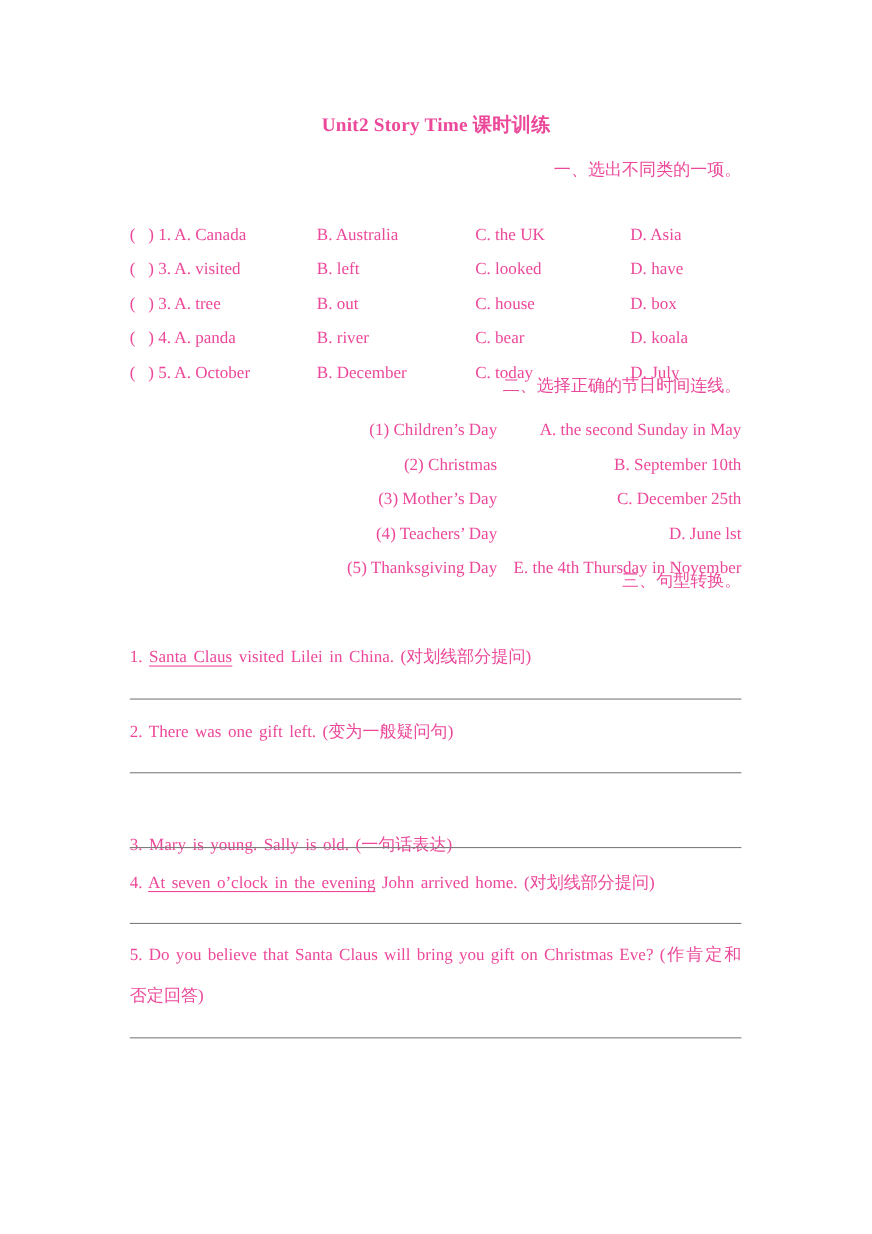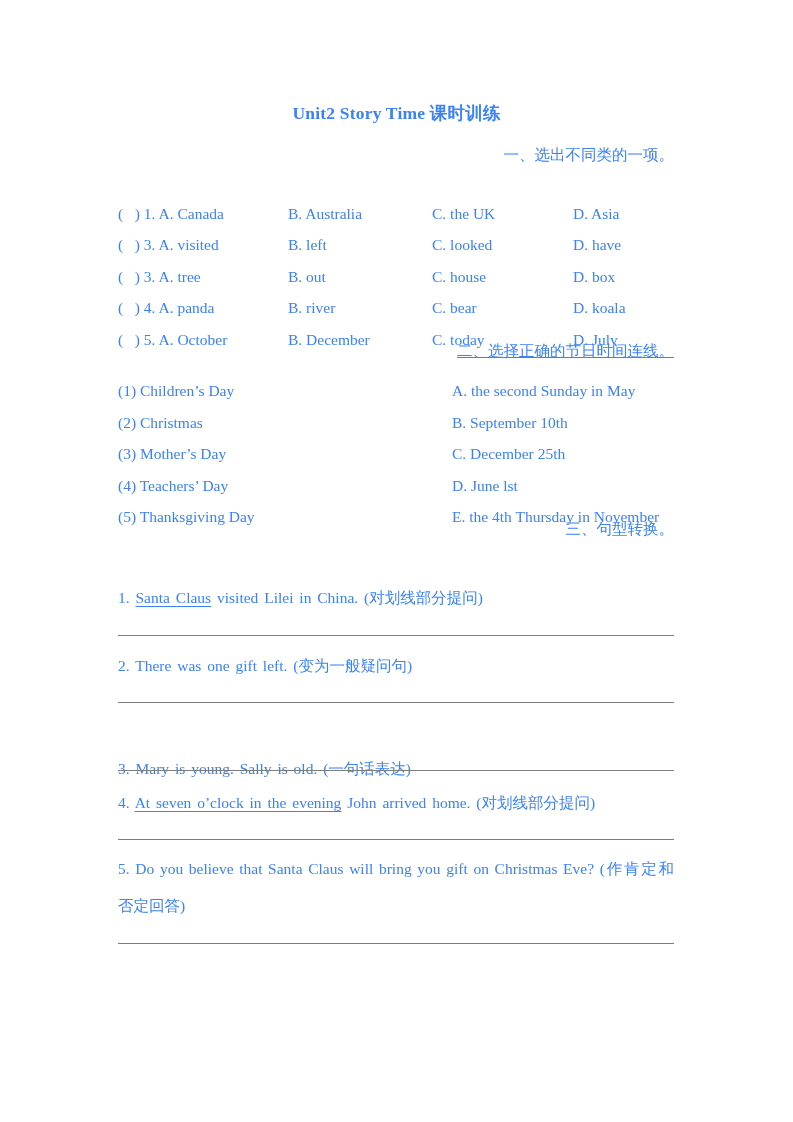--- a/index.html
+++ b/index.html
@@ -2,21 +2,21 @@
 <html><head>
 <meta charset="utf-8">
 <style>
   html, body { margin: 0; padding: 0; background: #ffffff; }
   .page {
     position: relative;
     width: 793px;
     height: 1122px;
     background: #ffffff;
     font-family: "Liberation Serif", serif;
-    color: #3b82f6;
+    color: #ec4899;
     overflow: hidden;
   }
   .doc-title {
     position: absolute;
     top: 101px; left: 0; width: 100%;
     text-align: center;
     font-size: 17.5px;
     font-weight: bold;
     letter-spacing: 0.2px;
   }
@@ -62,22 +62,22 @@
     font-size: 15.5px;
     line-height: 18px;
   }
   .answer-line {
     height: 0;
     border-top: 1px solid #7d7d7d;
   }
   
   #s1-heading   { top: 146px; }
   #s1-rows      { top: 184px; margin-top: 21px; }
-  #s2-heading   { top: 342px; text-decoration: underline; }
-  #s2-rows      { top: 382px; }
+  #s2-heading   { top: 342px; }
+  #s2-rows      { top: 382px; text-align: right; }
   #s3-heading   { top: 520px; }
   #q1           { top: 589px; }
   #ans1         { top: 635px; }
   #q2           { top: 657px; }
   #ans2         { top: 702px; }
   #q3           { top: 760px; }
   #ans3         { top: 770px; }
   #q4           { top: 794px; }
   #ans4         { top: 839px; }
   #q5-line1     { top: 860px; }

